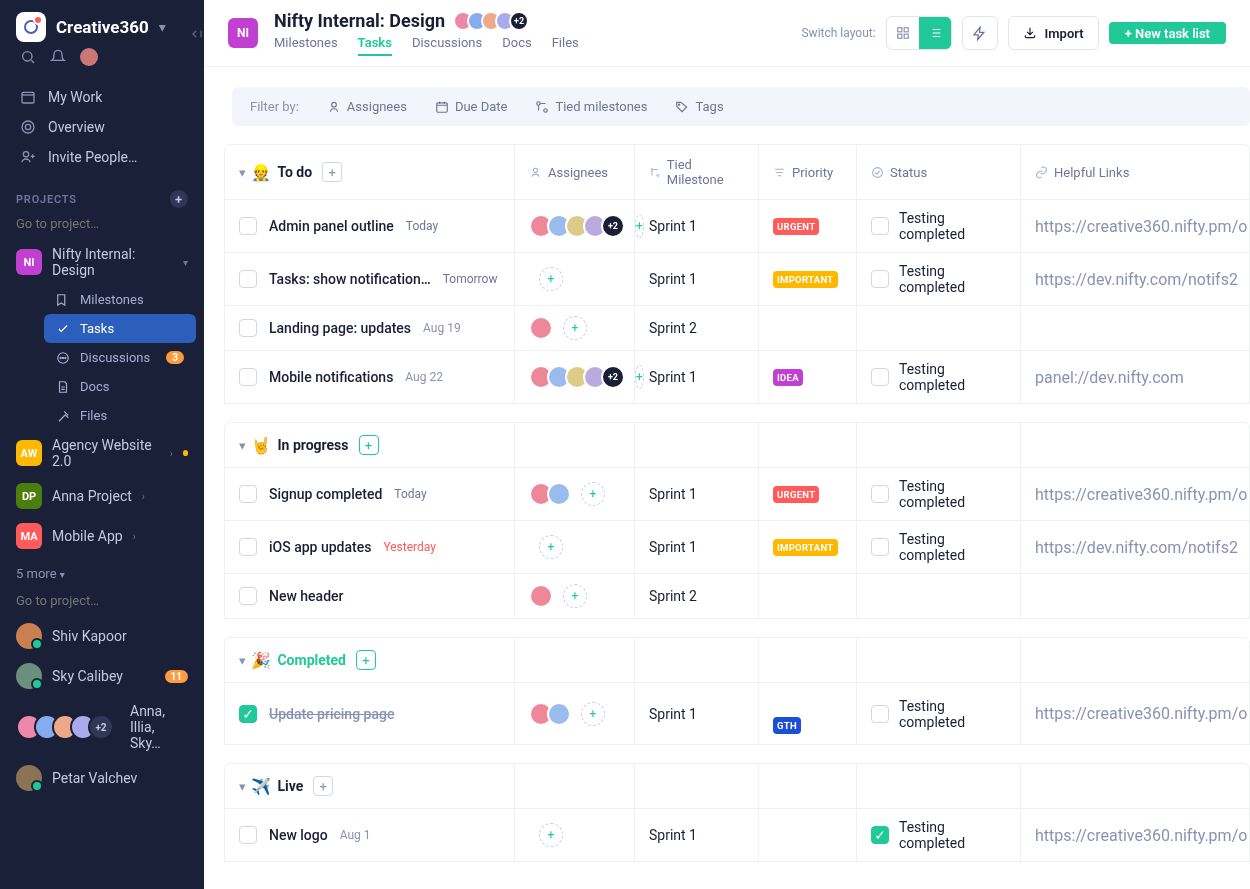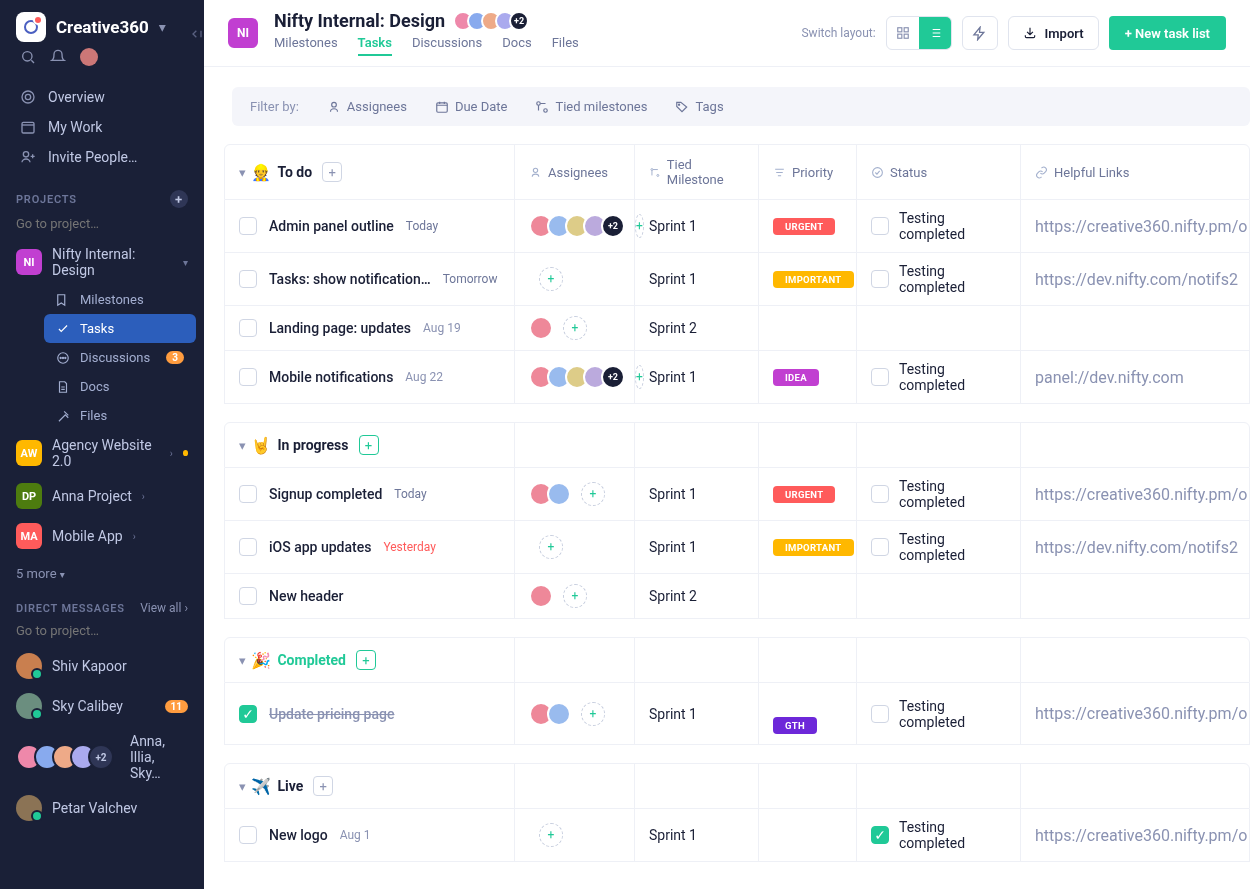--- a/index.html
+++ b/index.html
@@ -55,21 +55,21 @@
 .tab-row{display:flex;gap:20px;margin-top:4px;}
 .tab-item{font-size:13px;color:#6d7699;cursor:pointer;padding-bottom:4px;}
 .tab-item.active{color:#20c997;border-bottom:2px solid #20c997;font-weight:600;}
 .top-right{margin-left:auto;display:flex;align-items:center;gap:10px;}
 .switch-label{font-size:12px;color:#8a92b2;}
 .seg{display:flex;border:1px solid #e0e4ee;border-radius:6px;overflow:hidden;}
 .seg-btn{width:32px;height:32px;display:flex;align-items:center;justify-content:center;cursor:pointer;color:#8a92b2;}
 .seg-btn.active{background:#20c997;color:#fff;}
 .icon-btn{width:36px;height:34px;border:1px solid #e0e4ee;border-radius:6px;display:flex;align-items:center;justify-content:center;cursor:pointer;color:#6d7699;}
 .import-btn{height:34px;border:1px solid #e0e4ee;border-radius:6px;padding:0 14px;display:flex;align-items:center;gap:8px;cursor:pointer;font-weight:600;color:#1a1f36;font-size:13px;}
-.primary-btn{height:34px;background:#20c997;color:#fff;border-radius:4px;padding:0 16px;display:flex;align-items:center;cursor:pointer;font-weight:600;font-size:13px;border:none;}
+.primary-btn{height:22px;background:#20c997;color:#fff;border-radius:4px;padding:0 16px;display:flex;align-items:center;cursor:pointer;font-weight:600;font-size:13px;border:none;}
 
 .content{padding:20px 0 20px 20px;overflow-y:auto;flex:1;}
 .filter-bar{background:#f4f5fa;border-radius:6px;padding:12px 18px;display:flex;align-items:center;gap:28px;font-size:13px;color:#6d7699;margin-left:8px;margin-right:0;}
 .filter-bar .lbl{color:#8a92b2;}
 .filter-item{display:flex;align-items:center;gap:6px;cursor:pointer;}
 .filter-item svg{width:14px;height:14px;}
 
 .group{margin-top:18px;}
 .col-head{display:flex;border:1px solid #eef0f6;border-radius:6px 6px 0 0;background:#fff;font-size:13px;color:#6d7699;}
 .col{padding:12px 14px;border-right:1px solid #eef0f6;display:flex;align-items:center;gap:6px;}
@@ -95,25 +95,25 @@
 .task-name.done{text-decoration:line-through;color:#8a92b2;}
 .due{font-size:12px;color:#8a92b2;}
 .due.today{color:#6d7699;}
 .due.tomorrow{color:#6d7699;}
 .due.yesterday{color:#ff5b5b;}
 .ass-stack{display:flex;align-items:center;}
 .ass-stack .a{width:24px;height:24px;border-radius:50%;border:2px solid #fff;margin-left:-6px;}
 .ass-stack .a:first-child{margin-left:0;}
 .ass-stack .more{background:#1a1f36;color:#fff;font-size:9px;font-weight:700;display:flex;align-items:center;justify-content:center;}
 .add-ass{width:24px;height:24px;border:1px dashed #c8cfdf;border-radius:50%;display:flex;align-items:center;justify-content:center;color:#20c997;cursor:pointer;margin-left:4px;font-size:12px;}
-.pill{font-size:9.5px;font-weight:700;padding:3px 12px;border-radius:4px;letter-spacing:0.3px;}
+.pill{font-size:9.5px;font-weight:700;padding:3px 4px;border-radius:4px;letter-spacing:0.3px;}
 .pill.urgent{background:#ff5b5b;color:#fff;}
 .pill.important{background:#ffb800;color:#fff;}
 .pill.idea{background:#c13fd1;color:#fff;}
-.pill.gth{background:#6d28d9;color:#fff;margin-top:24px;}
+.pill.gth{background:#1d4ed8;color:#fff;margin-top:24px;}
 .status-cell{display:flex;align-items:center;gap:10px;}
 .link-cell{color:#8a92b2;font-size:16px;white-space:nowrap;overflow:hidden;text-overflow:ellipsis;}
 .col svg{width:13px;height:13px;color:#a3b0cd;}
 </style>
 </head>
 <body>
 
 <div class="sidebar">
   <div class="side-top">
     <div class="workspace-row">
@@ -139,31 +139,31 @@
       <svg width="16" height="16" viewBox="0 0 24 24" fill="none" stroke="currentColor" stroke-width="2">
           <path d="M11 17l-5-5 5-5"></path>
           <path d="M18 17V7"></path>
         </svg>
     </div>
   </div>
 
   <div class="side-section">
     <div class="side-link">
         <svg viewBox="0 0 24 24" fill="none" stroke="currentColor" stroke-width="2">
+          <rect x="3" y="5" width="18" height="16" rx="2"></rect>
+          <path d="M3 9h18"></path>
+        </svg>
+        <span>My Work</span>
+      </div>
+    <div class="side-link">
+        <svg viewBox="0 0 24 24" fill="none" stroke="currentColor" stroke-width="2">
           <circle cx="12" cy="12" r="9"></circle>
           <circle cx="12" cy="12" r="4"></circle>
         </svg>
         <span>Overview</span>
-      </div>
-    <div class="side-link">
-        <svg viewBox="0 0 24 24" fill="none" stroke="currentColor" stroke-width="2">
-          <rect x="3" y="5" width="18" height="16" rx="2"></rect>
-          <path d="M3 9h18"></path>
-        </svg>
-        <span>My Work</span>
       </div>
     <div class="side-link">
         <svg viewBox="0 0 24 24" fill="none" stroke="currentColor" stroke-width="2">
           <circle cx="9" cy="8" r="4"></circle>
           <path d="M3 20c0-3 3-5 6-5s6 2 6 5"></path>
           <path d="M19 8v6m-3-3h6"></path>
         </svg>
         <span>Invite People…</span>
       </div>
   </div>
@@ -229,24 +229,20 @@
         <span class="chev">›</span>
       </div>
       <div class="proj-item">
         <div class="proj-icon" style="background:#ff5b5b">MA</div>
         <span>Mobile App</span>
         <span class="chev">›</span>
       </div>
     </div>
   <div class="more-link"><span>5 more</span> <span style="font-size:10px">▾</span></div>
 
-  <div class="side-head">
-    <span>DIRECT MESSAGES</span>
-    <span class="viewall"><span>View all</span> ›</span>
-  </div>
   <input class="search-input" placeholder="Go to project…" style="">
   <div id="dm-list">
       <div class="dm-item">
         <div class="dm-ava" style="background:#c97f4f"></div>
         <span>Shiv Kapoor</span>
       </div>
       <div class="dm-item">
         <div class="dm-ava" style="background:#6b8e7f"></div>
         <span>Sky Calibey</span>
         <span class="badge">11</span>

